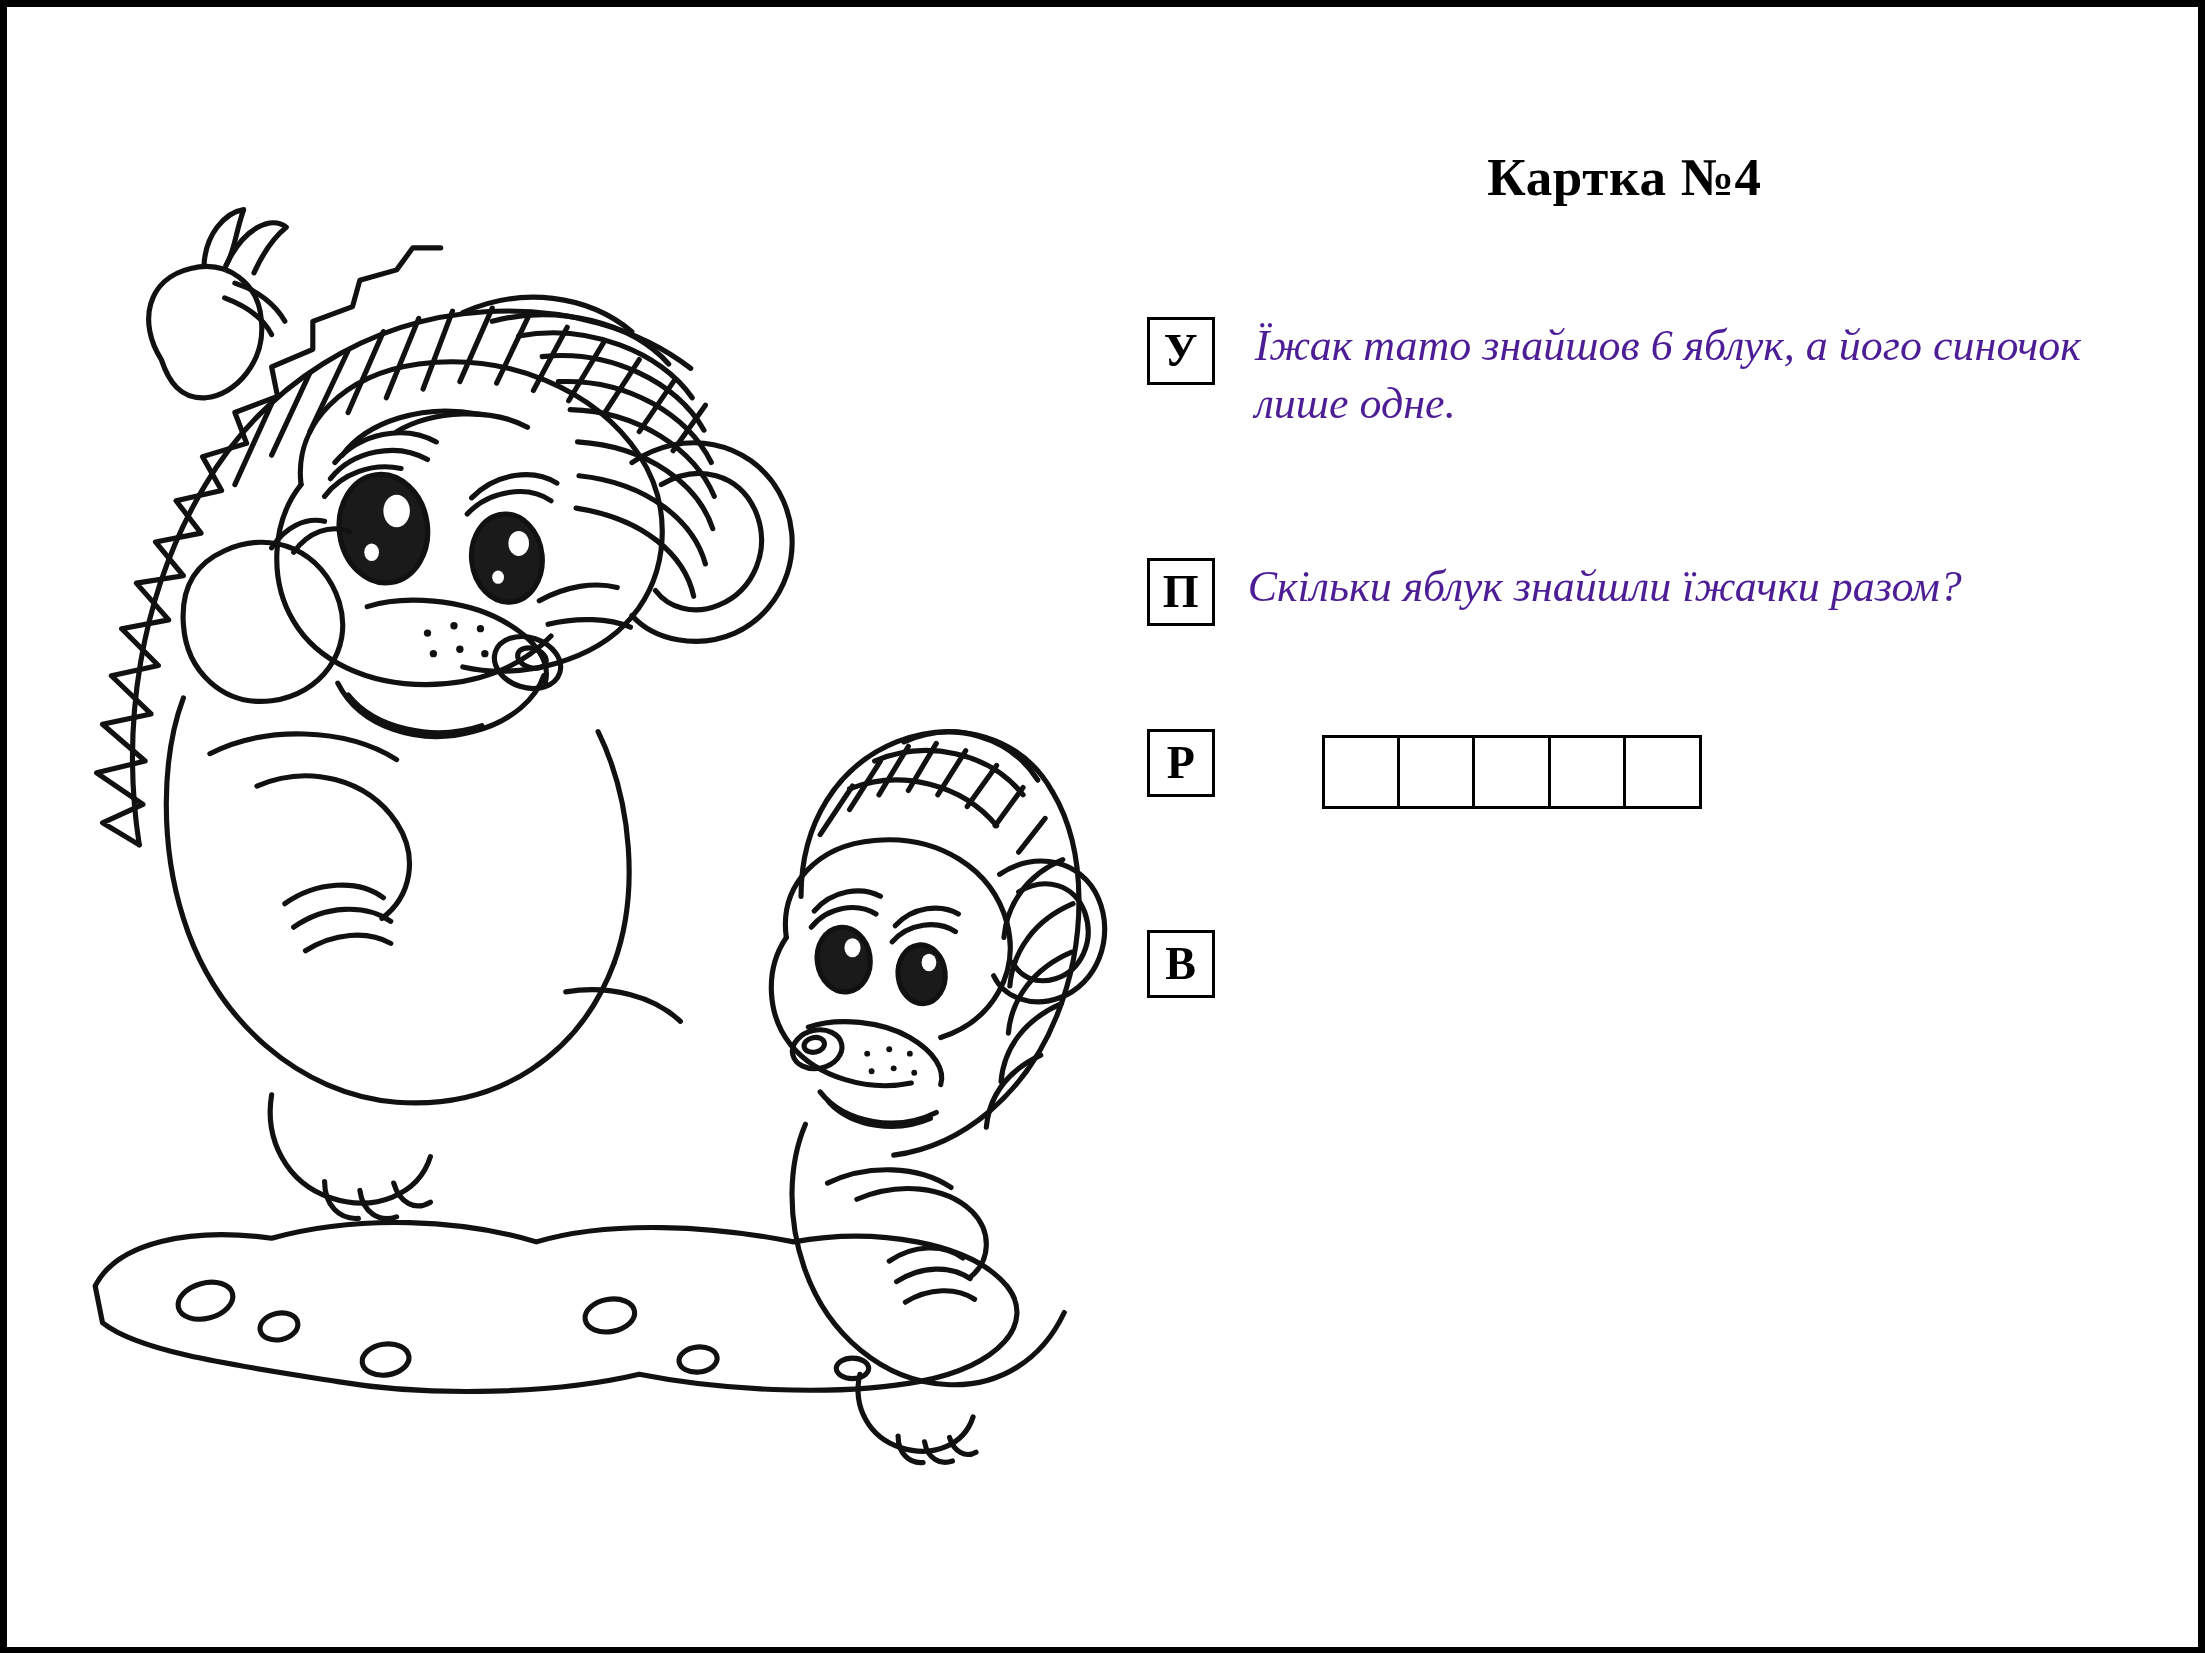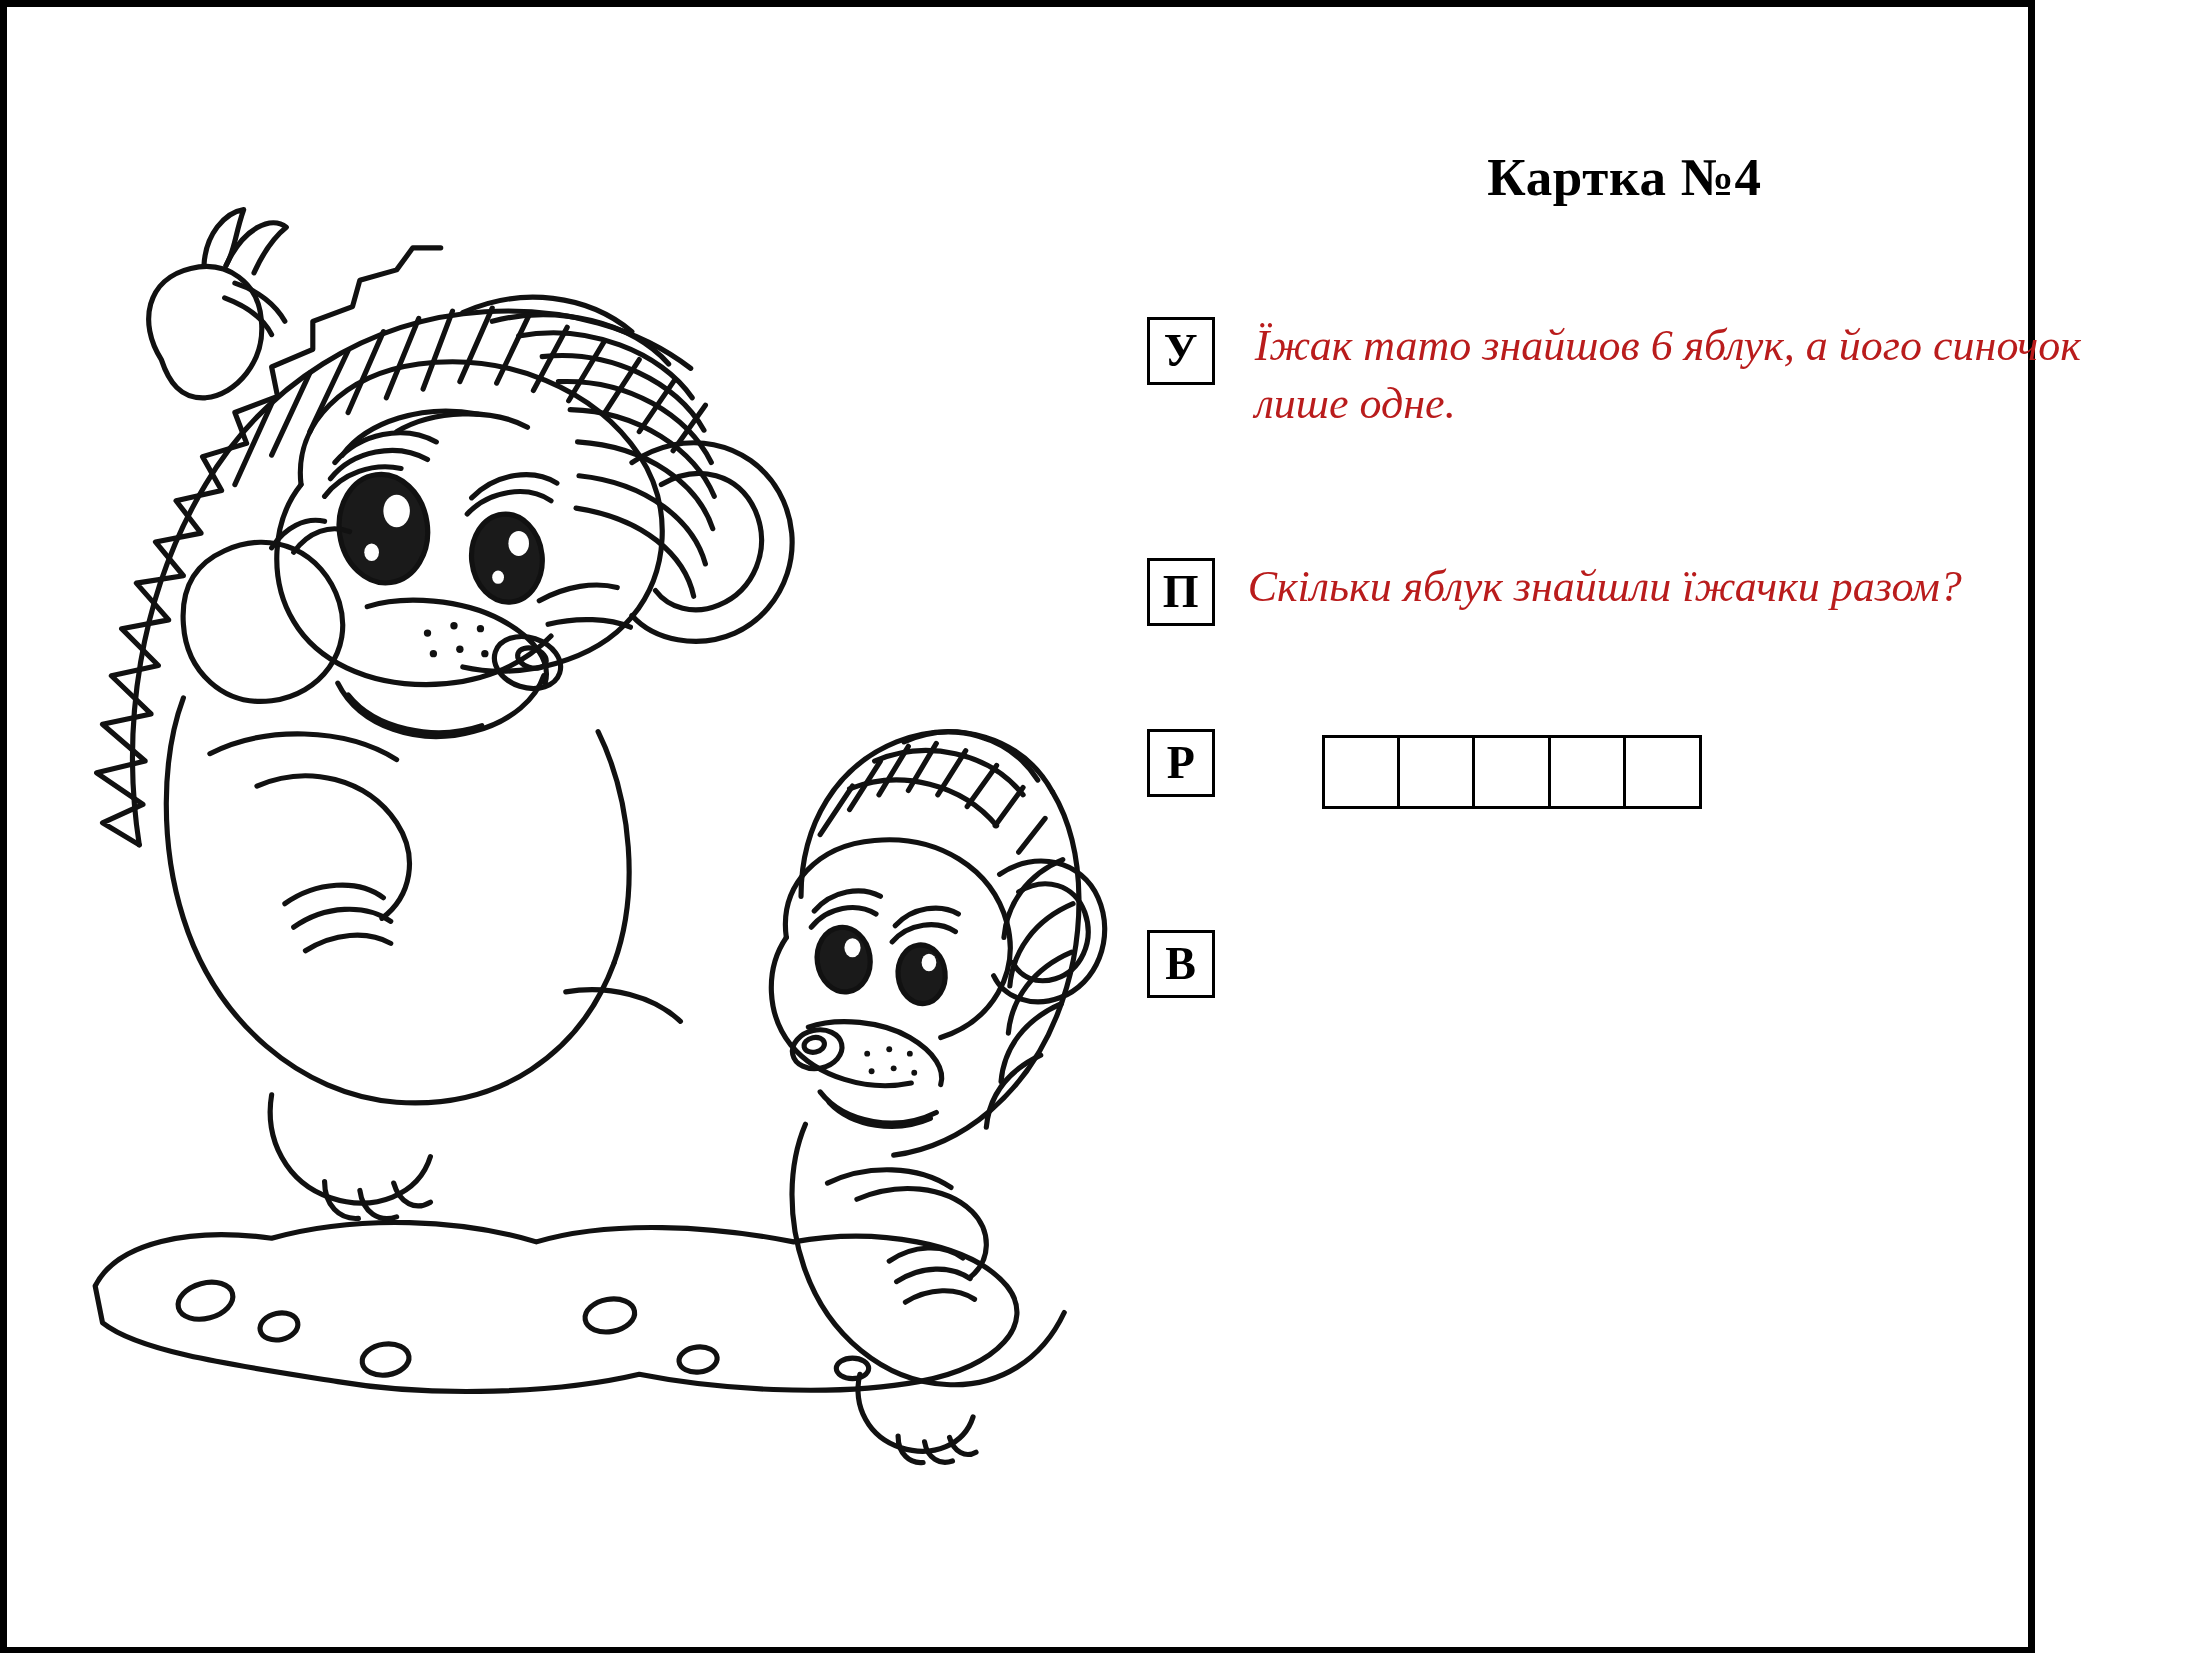--- a/index.html
+++ b/index.html
@@ -8,21 +8,21 @@
     background: #ffffff;
   }
   body {
     width: 2205px;
     height: 1654px;
     font-family: "Liberation Serif", serif;
     overflow: hidden;
   }
   .page {
     position: relative;
-    width: 2035px;
+    width: 2205px;
     height: 1654px;
     background: #ffffff;
     box-sizing: border-box;
     border: 7.4px solid #000000;
   }
   
   .illustration {
     position: absolute;
     left: 44px;
     top: 132px;
@@ -74,21 +74,21 @@
     font-weight: bold;
     line-height: 1;
     font-family: "Liberation Serif", serif;
     box-sizing: border-box;
     margin-left: 14.7px;
   }
   .row-text {
     font-size: 44px;
     font-style: italic;
     line-height: 1.32;
-    color: #b91c1c;
+    color: #4c1d95;
     margin-left: 40px;
     max-width: 867px;
     font-family: "Liberation Serif", serif;
   }
   .row-p .row-text { margin-left: 33px; }
   .answer-strip {
     display: flex;
     margin-left: 107px;
     margin-top: 5.9px;
   }

